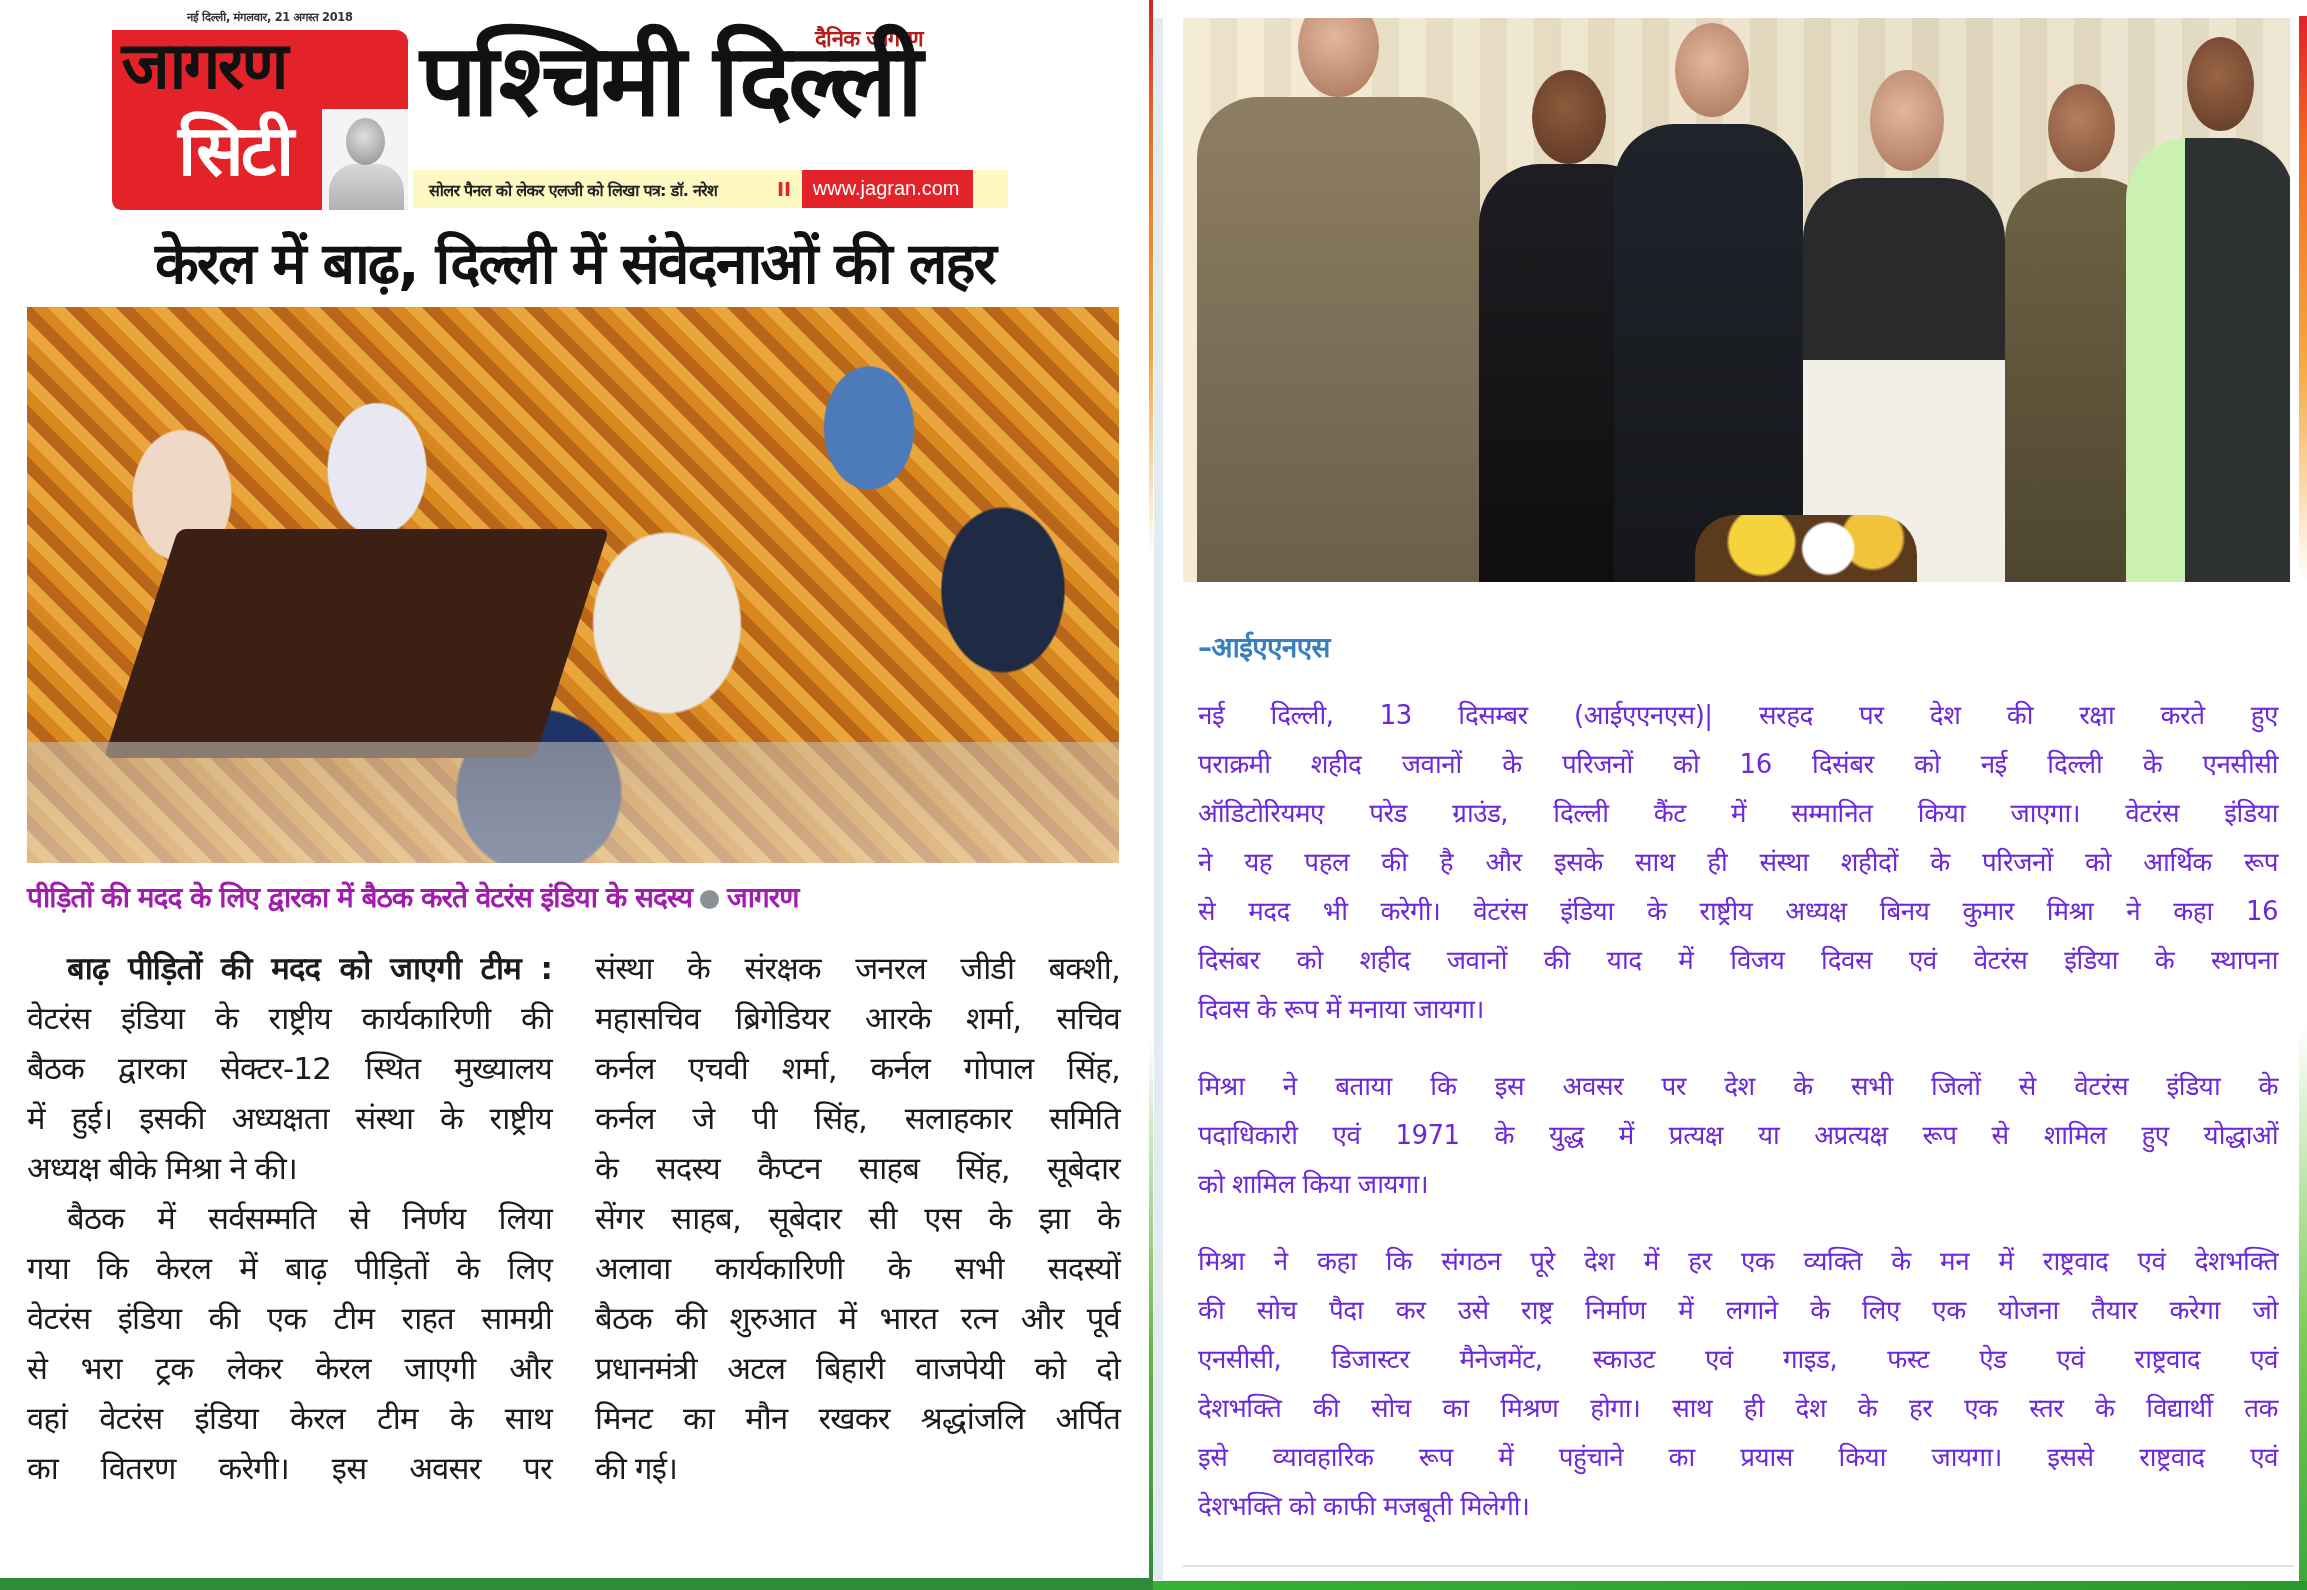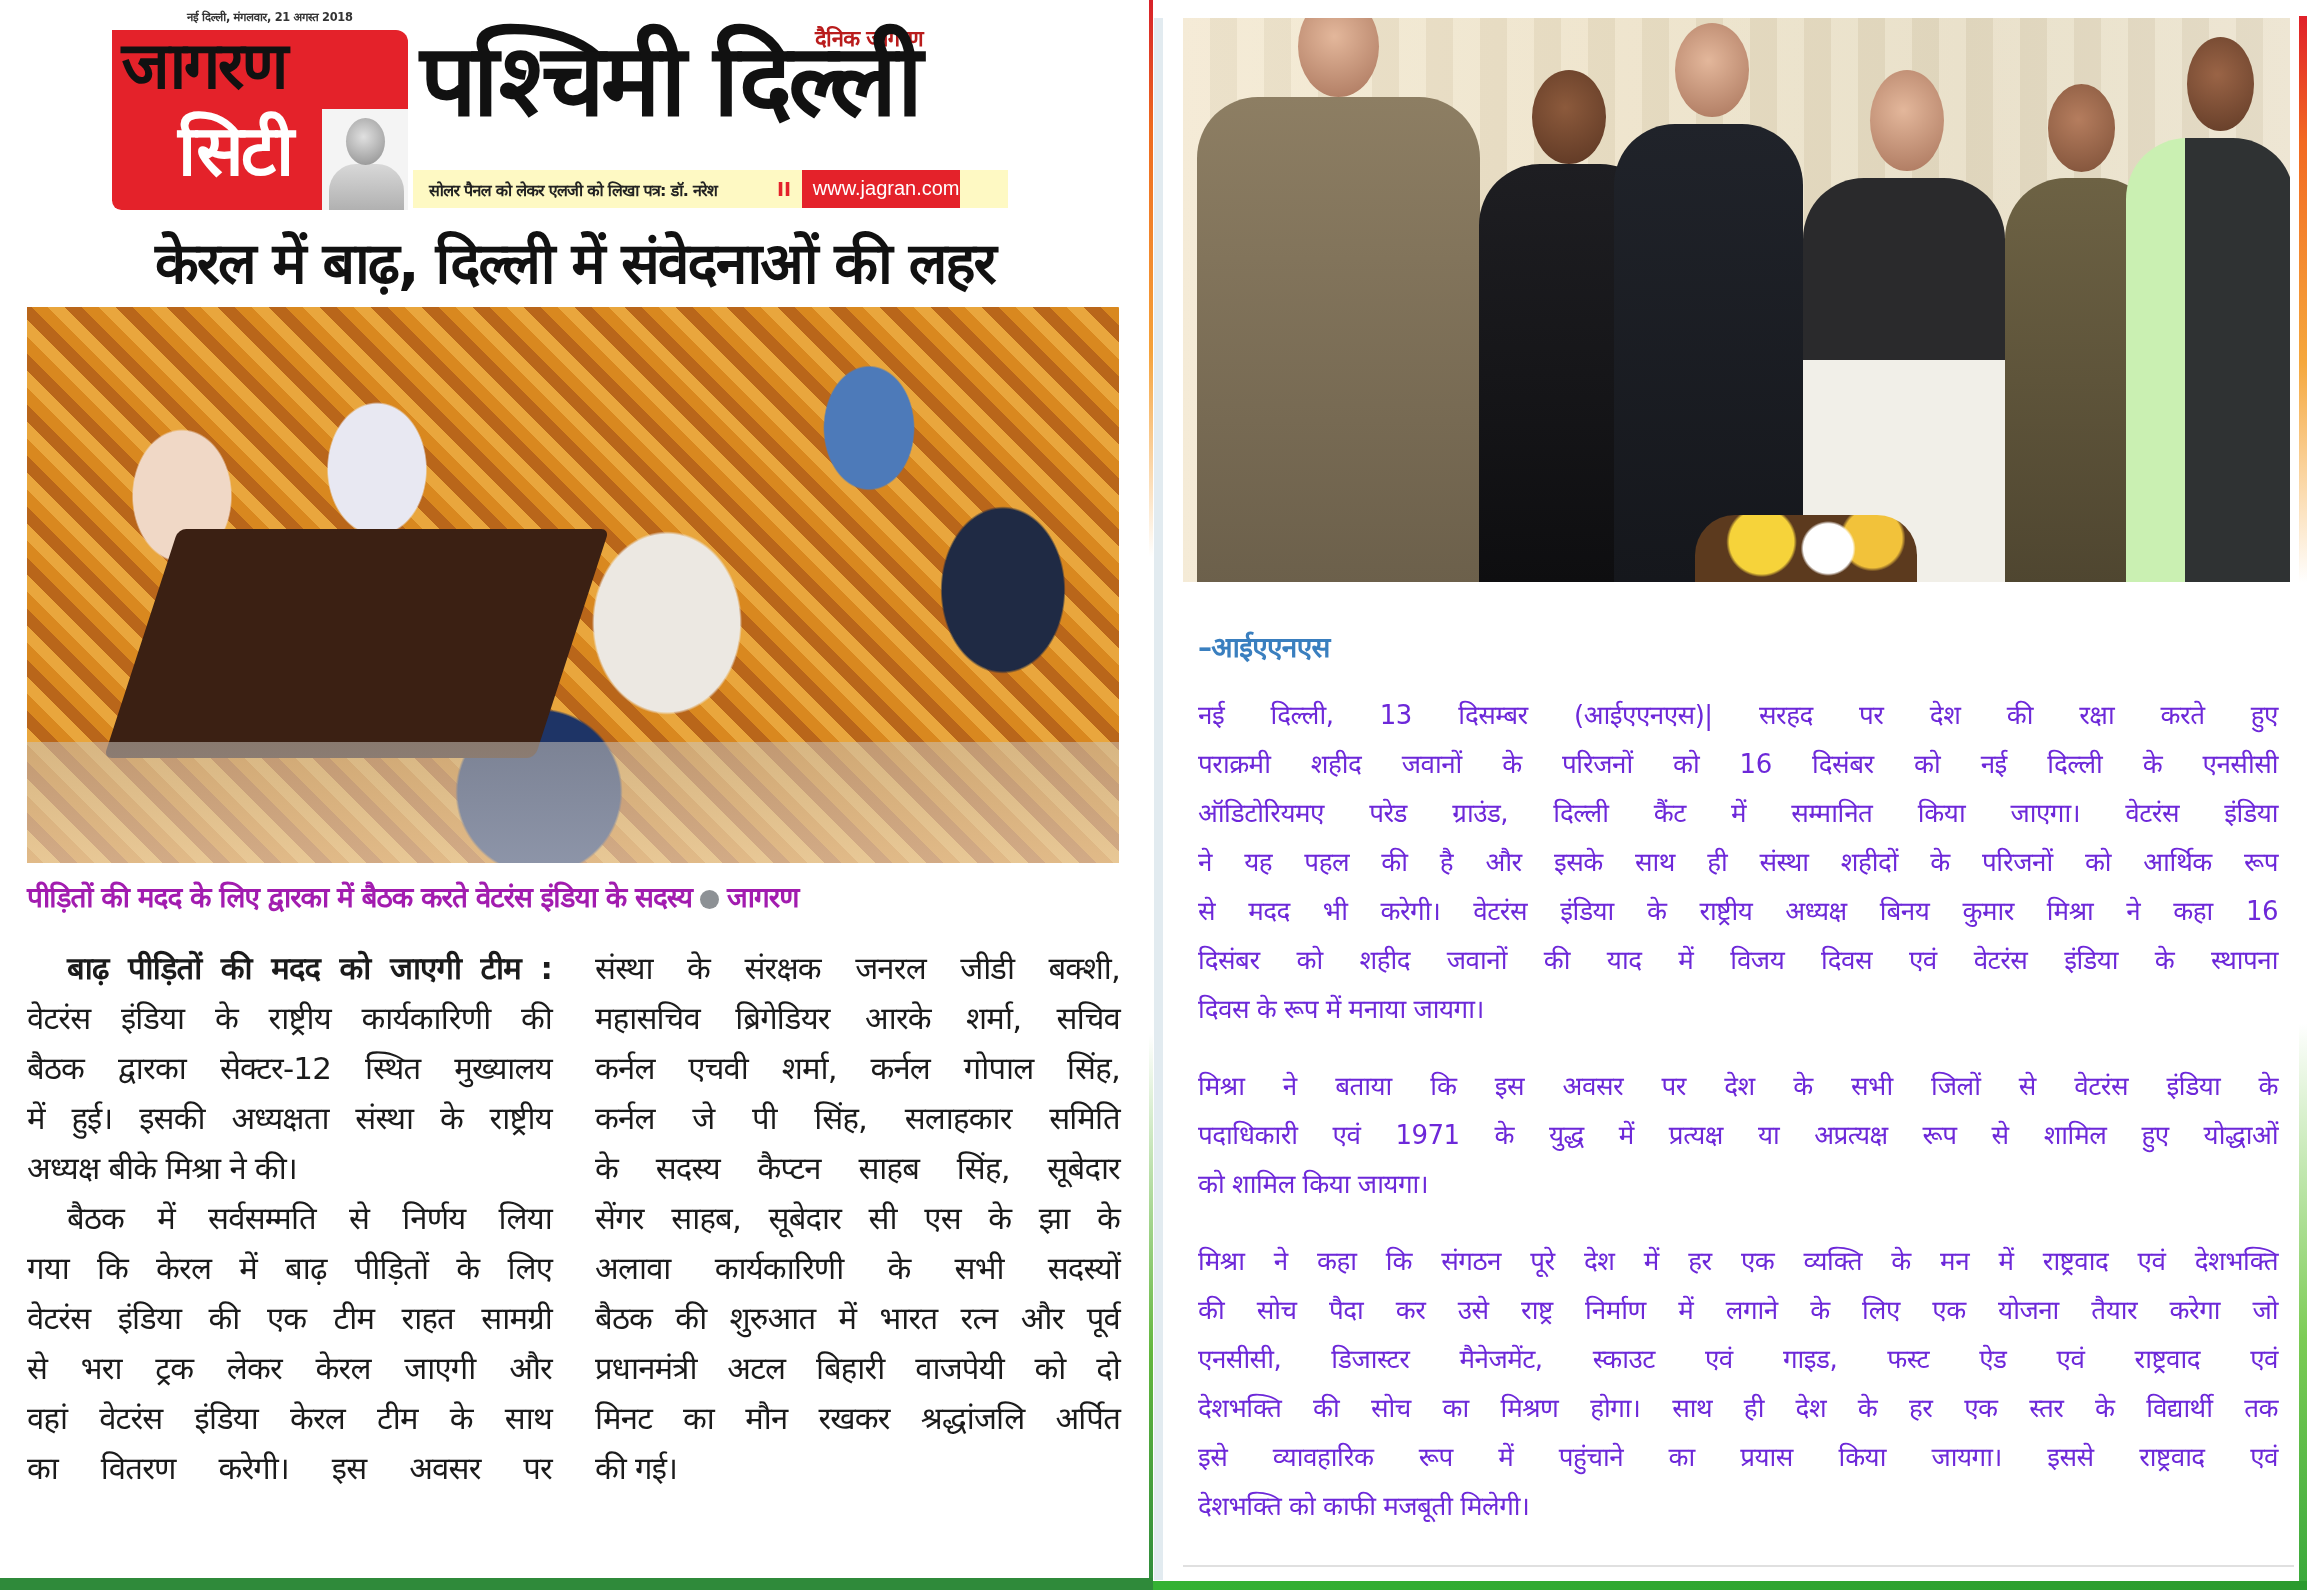--- a/index.html
+++ b/index.html
@@ -18,21 +18,21 @@
   .logo-portrait { position: absolute; left: 210px; top: 79px; width: 88px; height: 101px; background: #f4f4f4; }
   .logo-portrait .head { position: absolute; left: 24px; top: 9.4px; width: 39px; height: 47px; border-radius: 50%; background: radial-gradient(circle at 45% 40%, #e0e0e0, #8a8a8a); }
   .logo-portrait .body { position: absolute; left: 6.7px; top: 55px; width: 75px; height: 47px; border-radius: 27px 27px 0 0; background: linear-gradient(#d8d8d8, #b0b0b0); }
 
   .masthead-title { position: absolute; left: 420px; top: 25.6px; font-size: 100px; font-weight: bold; color: #111; letter-spacing: -4px; line-height: 1.1; }
   .brand-tag { position: absolute; left: 815px; top: 21.5px; font-size: 22px; font-weight: bold; color: #b91c1c; letter-spacing: -0.7px; }
 
   .strap { position: absolute; left: 413px; top: 170px; width: 595px; height: 38px; background: #fef9c3; }
   .strap-text { position: absolute; left: 16px; top: 9.4px; font-size: 16px; font-weight: bold; color: #222; letter-spacing: -0.7px; }
   .strap-bars { position: absolute; left: 364px; top: 8px; font-size: 19px; font-weight: bold; color: #e4222a; text-align: center; }
-  .strap-web { position: absolute; left: 389px; top: 0px; width: 158px; height: 38px; background: #e4222a; color: #fff; font-size: 20px; padding: 6.7px 0 0 10.8px; font-family: "Liberation Sans", sans-serif; }
+  .strap-web { position: absolute; left: 389px; top: 0px; width: 171px; height: 38px; background: #e4222a; color: #fff; font-size: 20px; padding: 6.7px 0 0 10.8px; font-family: "Liberation Sans", sans-serif; }
 
   .headline { position: absolute; left: 155px; top: 222px; font-size: 57px; font-weight: bold; color: #111; letter-spacing: -2px; white-space: nowrap; }
 
   .photo-left { position: absolute; left: 27px; top: 307px; width: 1092px; height: 556px; overflow: hidden;
     background:
       radial-gradient(ellipse 81px 108px at 155px 189px, #f0d8c6 0 60%, transparent 62%),
       radial-gradient(ellipse 81px 108px at 350px 162px, #e8e8f2 0 60%, transparent 62%),
       radial-gradient(ellipse 74px 101px at 842px 121px, #4d7ab9 0 60%, transparent 62%),
       radial-gradient(ellipse 121px 148px at 640px 316px, #ece8e2 0 60%, transparent 62%),
       radial-gradient(ellipse 135px 135px at 512px 485px, #1e3466 0 60%, transparent 62%),

